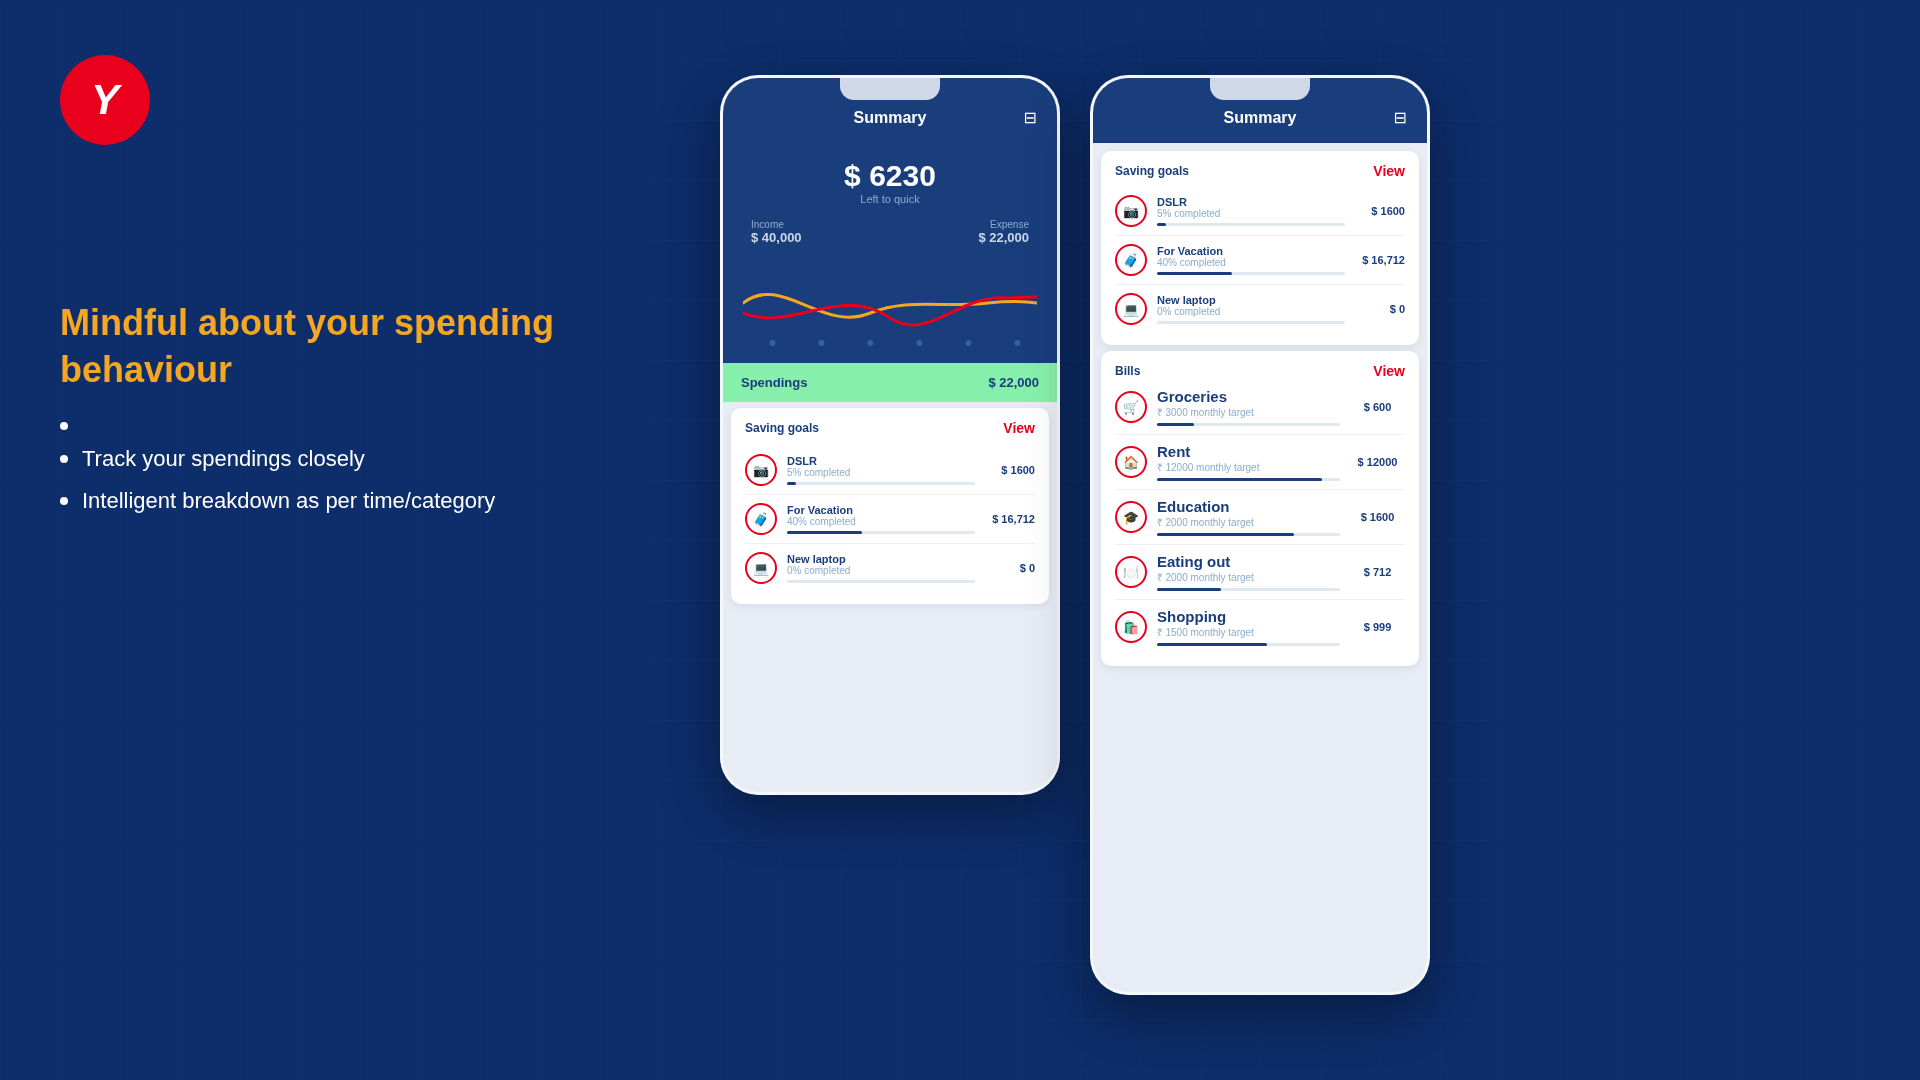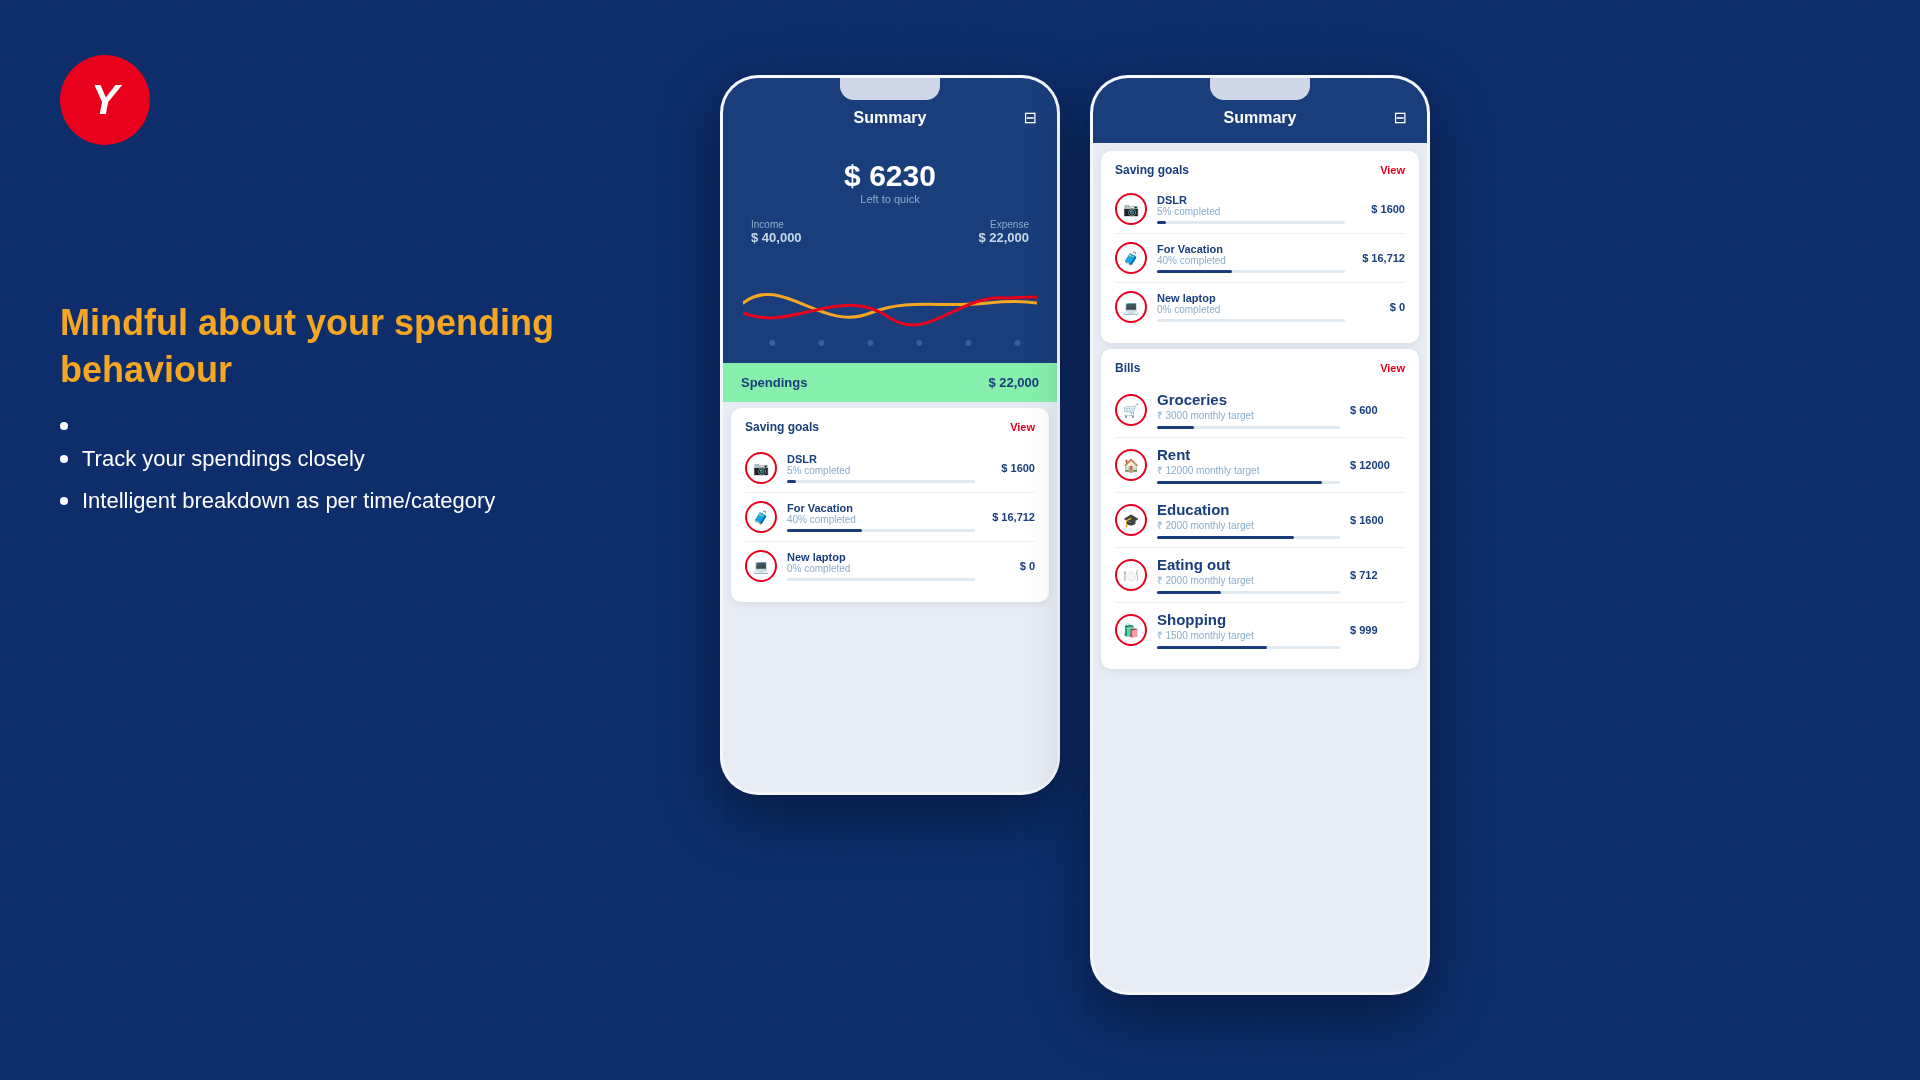--- a/index.html
+++ b/index.html
@@ -234,21 +234,21 @@
     }
 
     .goals-title {
       color: #1a3d7c;
       font-size: 12px;
       font-weight: 700;
     }
 
     .view-link {
       color: #e8001c;
-      font-size: 11px;
+      font-size: 14px;
       font-weight: 600;
     }
 
     .goal-row {
       display: flex;
       align-items: center;
       padding: 8px 0;
       border-bottom: 1px solid #eef0f5;
       gap: 10px;
     }
@@ -371,21 +371,21 @@
       margin: 0 8px 6px;
       border-radius: 10px;
       padding: 12px 14px;
       box-shadow: 0 2px 8px rgba(0,0,0,0.08);
     }
 
     .p2-bills-header {
       display: flex;
       justify-content: space-between;
       align-items: center;
-      margin-bottom: 8px;
+      margin-bottom: 1px;
     }
 
     .p2-bills-title {
       color: #1a3d7c;
       font-size: 12px;
       font-weight: 700;
     }
 
     .bill-row {
       display: flex;
@@ -437,21 +437,21 @@
     .bill-progress-fill {
       height: 100%;
       background: #1a3d7c;
       border-radius: 2px;
     }
 
     .bill-amount {
       color: #1a3d7c;
       font-size: 11px;
       font-weight: 700;
-      text-align: left;
+      text-align: center;
       min-width: 55px;
     }
 
     
     .bg-grid {
       position: absolute;
       top: 0;
       left: 0;
       width: 100%;
       height: 100%;

